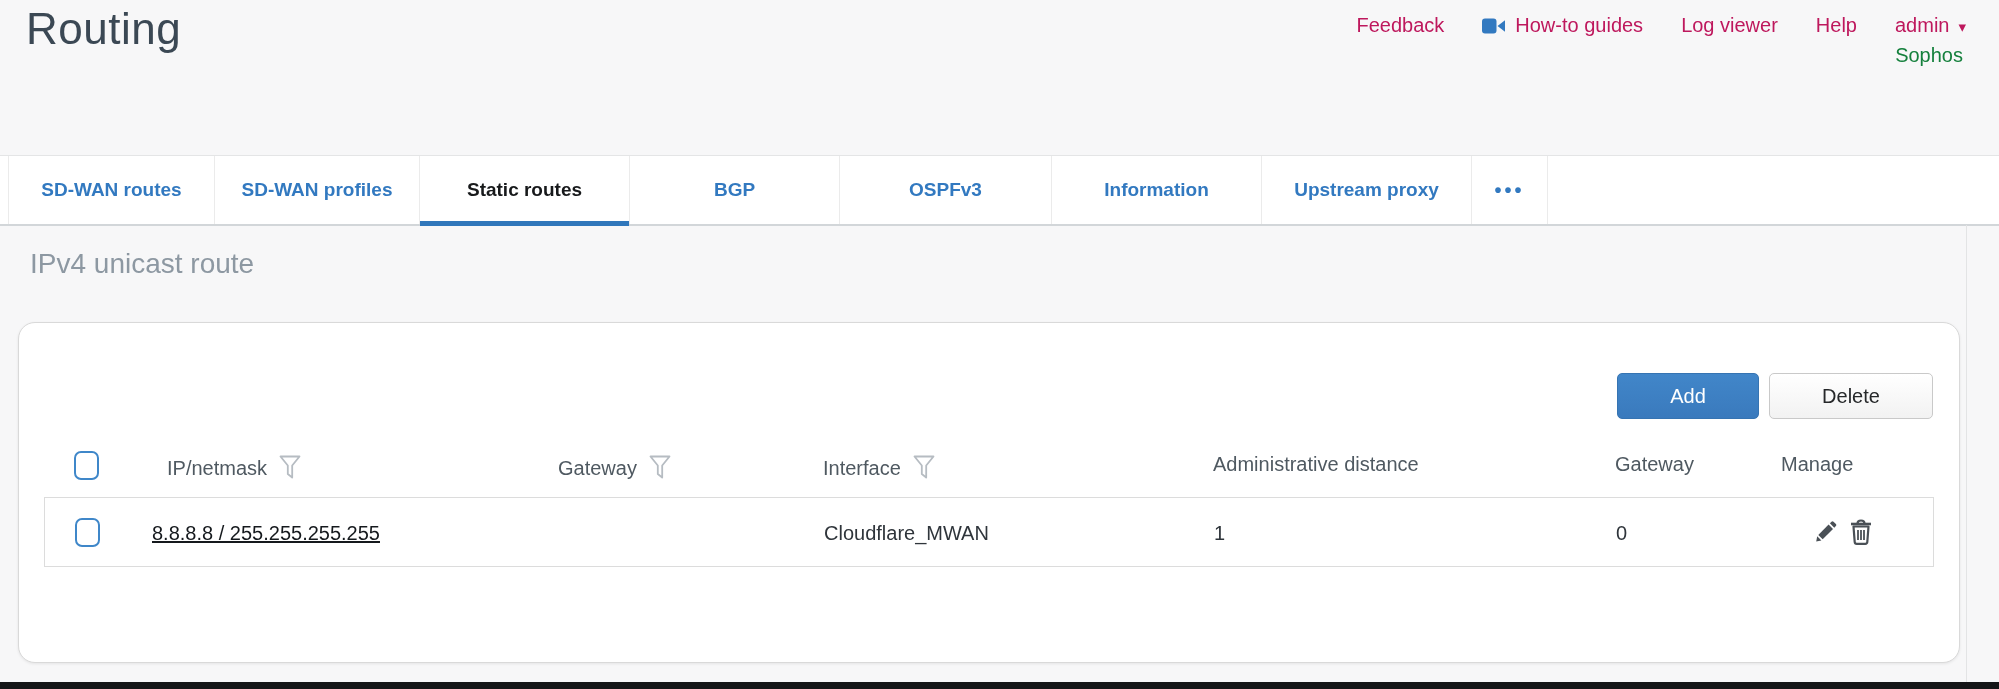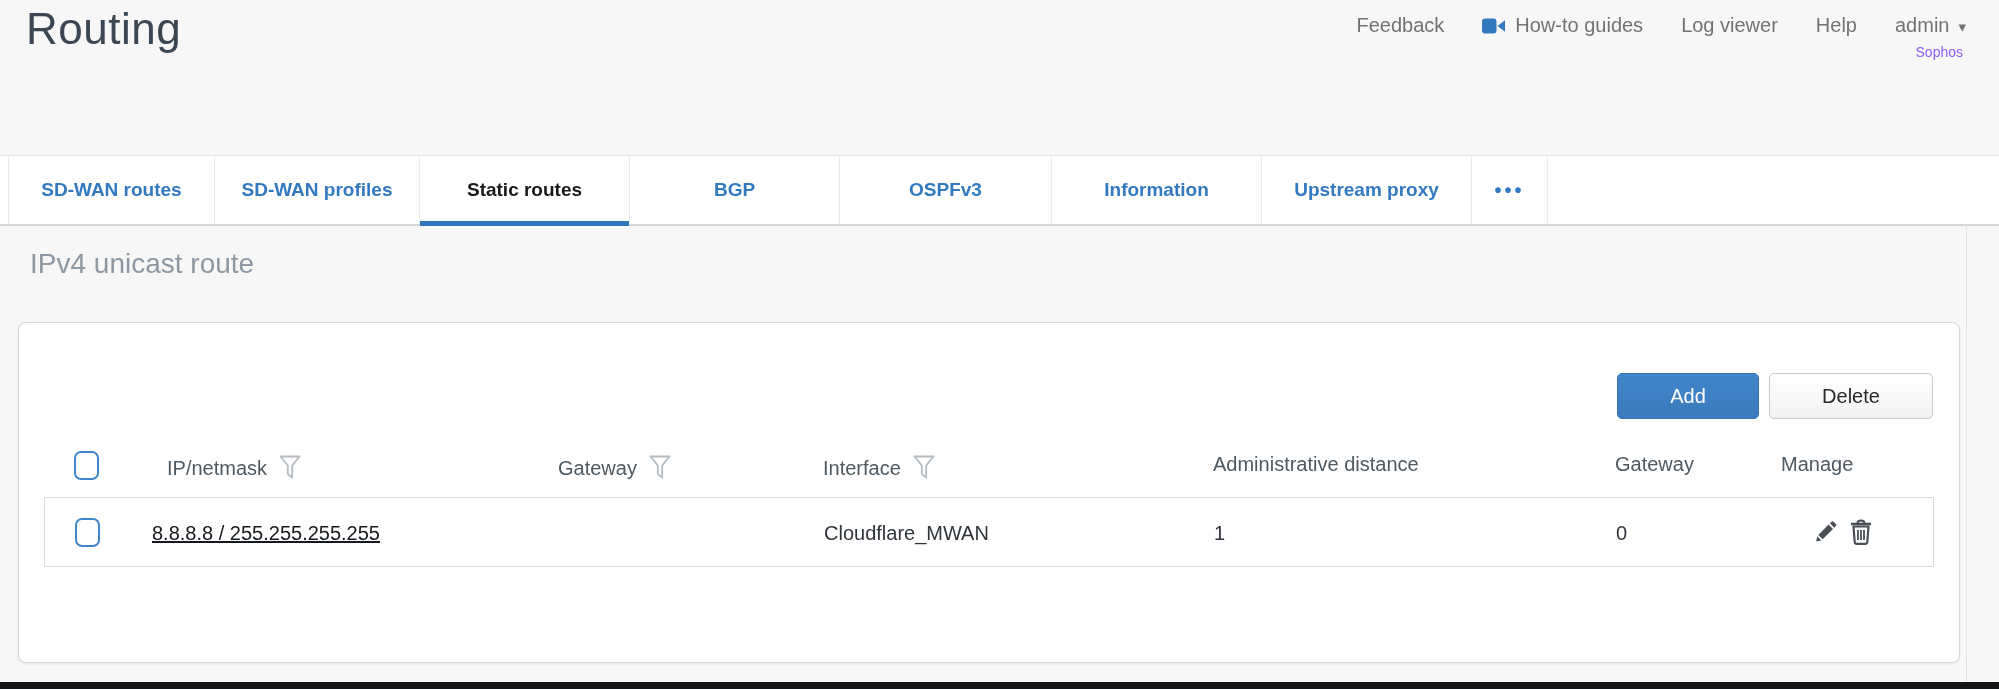--- a/index.html
+++ b/index.html
@@ -1,40 +1,40 @@
 <!DOCTYPE html>
 <html><head>
 <meta charset="utf-8">
 <style>
   html,body{margin:0;padding:0;}
   body{font-family:"Liberation Sans", sans-serif; background:#e9e9ea;}
   .page{position:relative;width:1999px;height:689px;background:#f7f7f8;overflow:hidden;}
 
   
   .page-title{position:absolute;left:26px;top:4px;font-size:44px;font-weight:400;color:#3b4854;letter-spacing:.5px;}
-  .header-right{position:absolute;top:14px;right:33px;display:flex;align-items:center;gap:38px;font-size:20px;font-weight:500;color:#737373;}
+  .header-right{position:absolute;top:14px;right:33px;display:flex;align-items:center;gap:38px;font-size:20px;font-weight:500;color:#be185d;}
   .hlink{cursor:pointer;display:flex;align-items:center;gap:9px;}
-  .brand{position:absolute;top:44px;right:36px;font-size:14px;color:#8b5cf6;}
+  .brand{position:absolute;top:44px;right:36px;font-size:20px;color:#15803d;}
   .caret{font-size:15px;line-height:1;position:relative;top:1px;}
 
   
   .tabbar{position:absolute;left:0;top:155px;width:1999px;height:68px;background:#fff;border-top:1px solid #e4e5e6;border-bottom:2px solid #d2d6d9;display:flex;padding-left:8px;box-sizing:content-box;}
   .tab{position:relative;display:flex;align-items:center;justify-content:center;border-right:1px solid #ebebeb;color:#3279c0;font-size:19px;font-weight:600;cursor:pointer;box-sizing:border-box;background:#fff;}
   .tab:first-child{border-left:1px solid #ebebeb;}
   .tab.active{color:#17191b;}
   .tab .active-underline{position:absolute;left:0;right:0;bottom:-2px;height:5px;background:#3077bb;}
   .tab-more{width:76px;font-size:20px;letter-spacing:3px;font-weight:700;}
 
   .gutter-line{position:absolute;left:1966px;top:225px;width:1px;height:458px;background:#e3e4e5;}
 
   
   .section-title{position:absolute;left:30px;top:248px;font-size:28px;font-weight:400;color:#8d98a2;}
 
   
-  .card{position:absolute;left:18px;top:322px;width:1942px;height:341px;background:#fff;border:1px solid #d9d9d9;border-radius:8px;box-shadow:0 1px 3px rgba(0,0,0,.08);box-sizing:border-box;}
+  .card{position:absolute;left:18px;top:322px;width:1942px;height:341px;background:#fff;border:1px solid #d9d9d9;border-radius:17px;box-shadow:0 1px 3px rgba(0,0,0,.08);box-sizing:border-box;}
 
   .btn{position:absolute;top:50px;height:46px;border-radius:5px;font-size:20px;display:flex;align-items:center;justify-content:center;cursor:pointer;box-sizing:border-box;font-family:inherit;}
   .btn-add{left:1598px;width:142px;background:linear-gradient(#4186c9,#3a7abd);border:1px solid #3674b2;color:#ffffff;}
   .btn-delete{left:1750px;width:164px;background:linear-gradient(#ffffff,#f2f2f2);border:1px solid #c9c9c9;color:#26282a;}
 
   
   .thead{position:absolute;left:0;top:116px;width:100%;height:52px;}
   .checkbox{width:25px;height:29px;border:2.5px solid #3f87c9;border-radius:7px;background:#fff;box-sizing:border-box;cursor:pointer;}
   .thead .checkbox{position:absolute;left:55px;top:12px;}
   .col{position:absolute;top:14px;display:flex;align-items:center;gap:12px;font-size:20px;color:#4f5961;}

